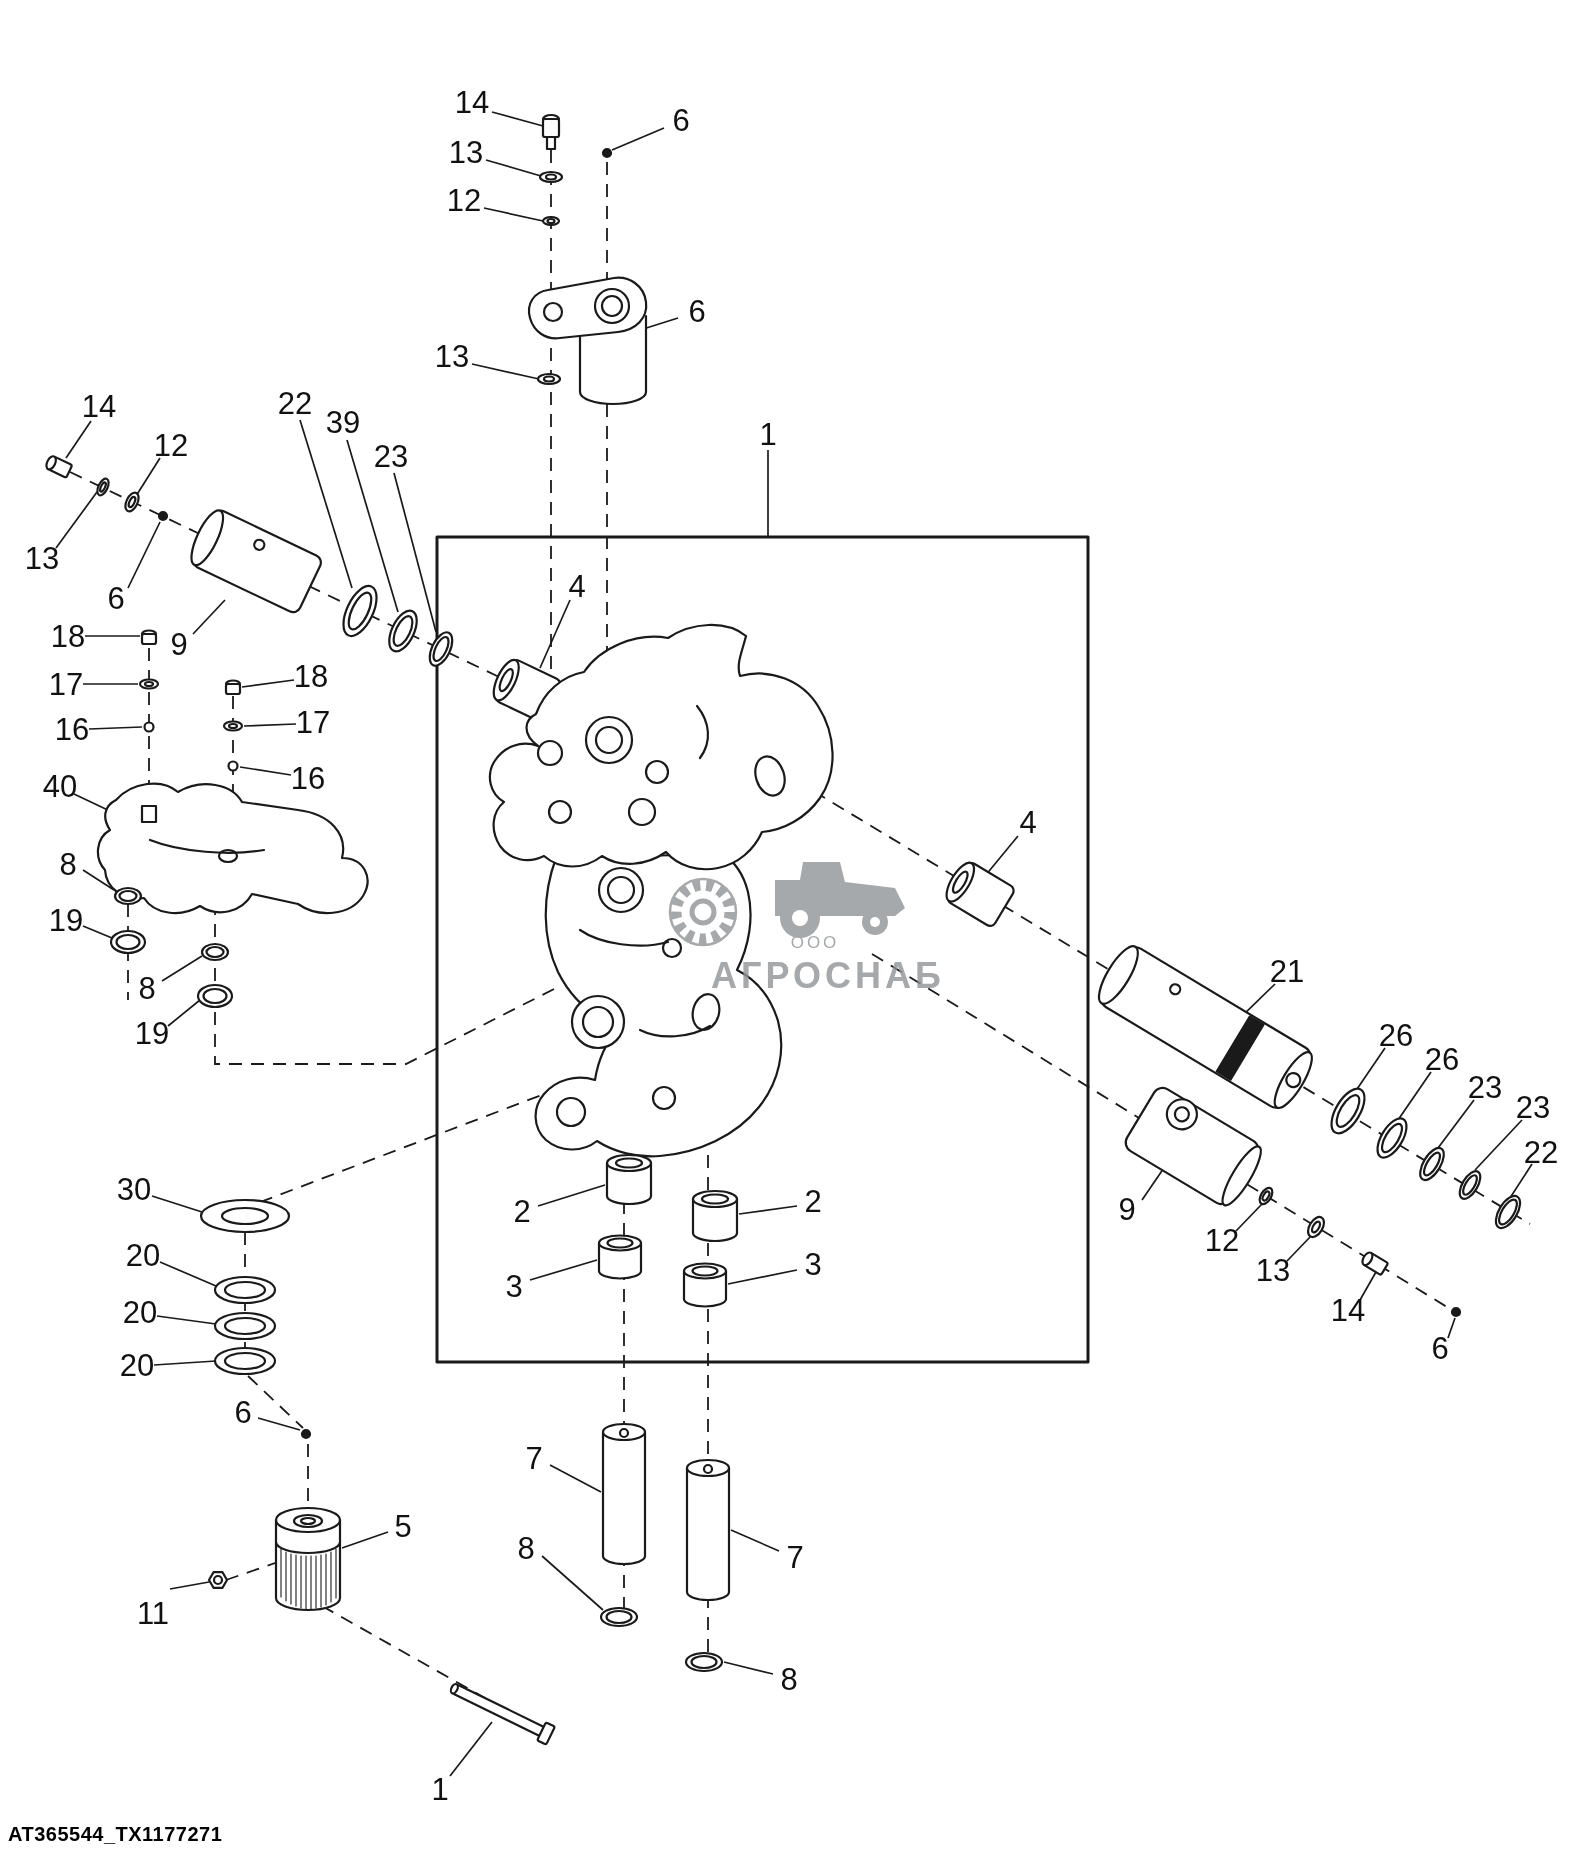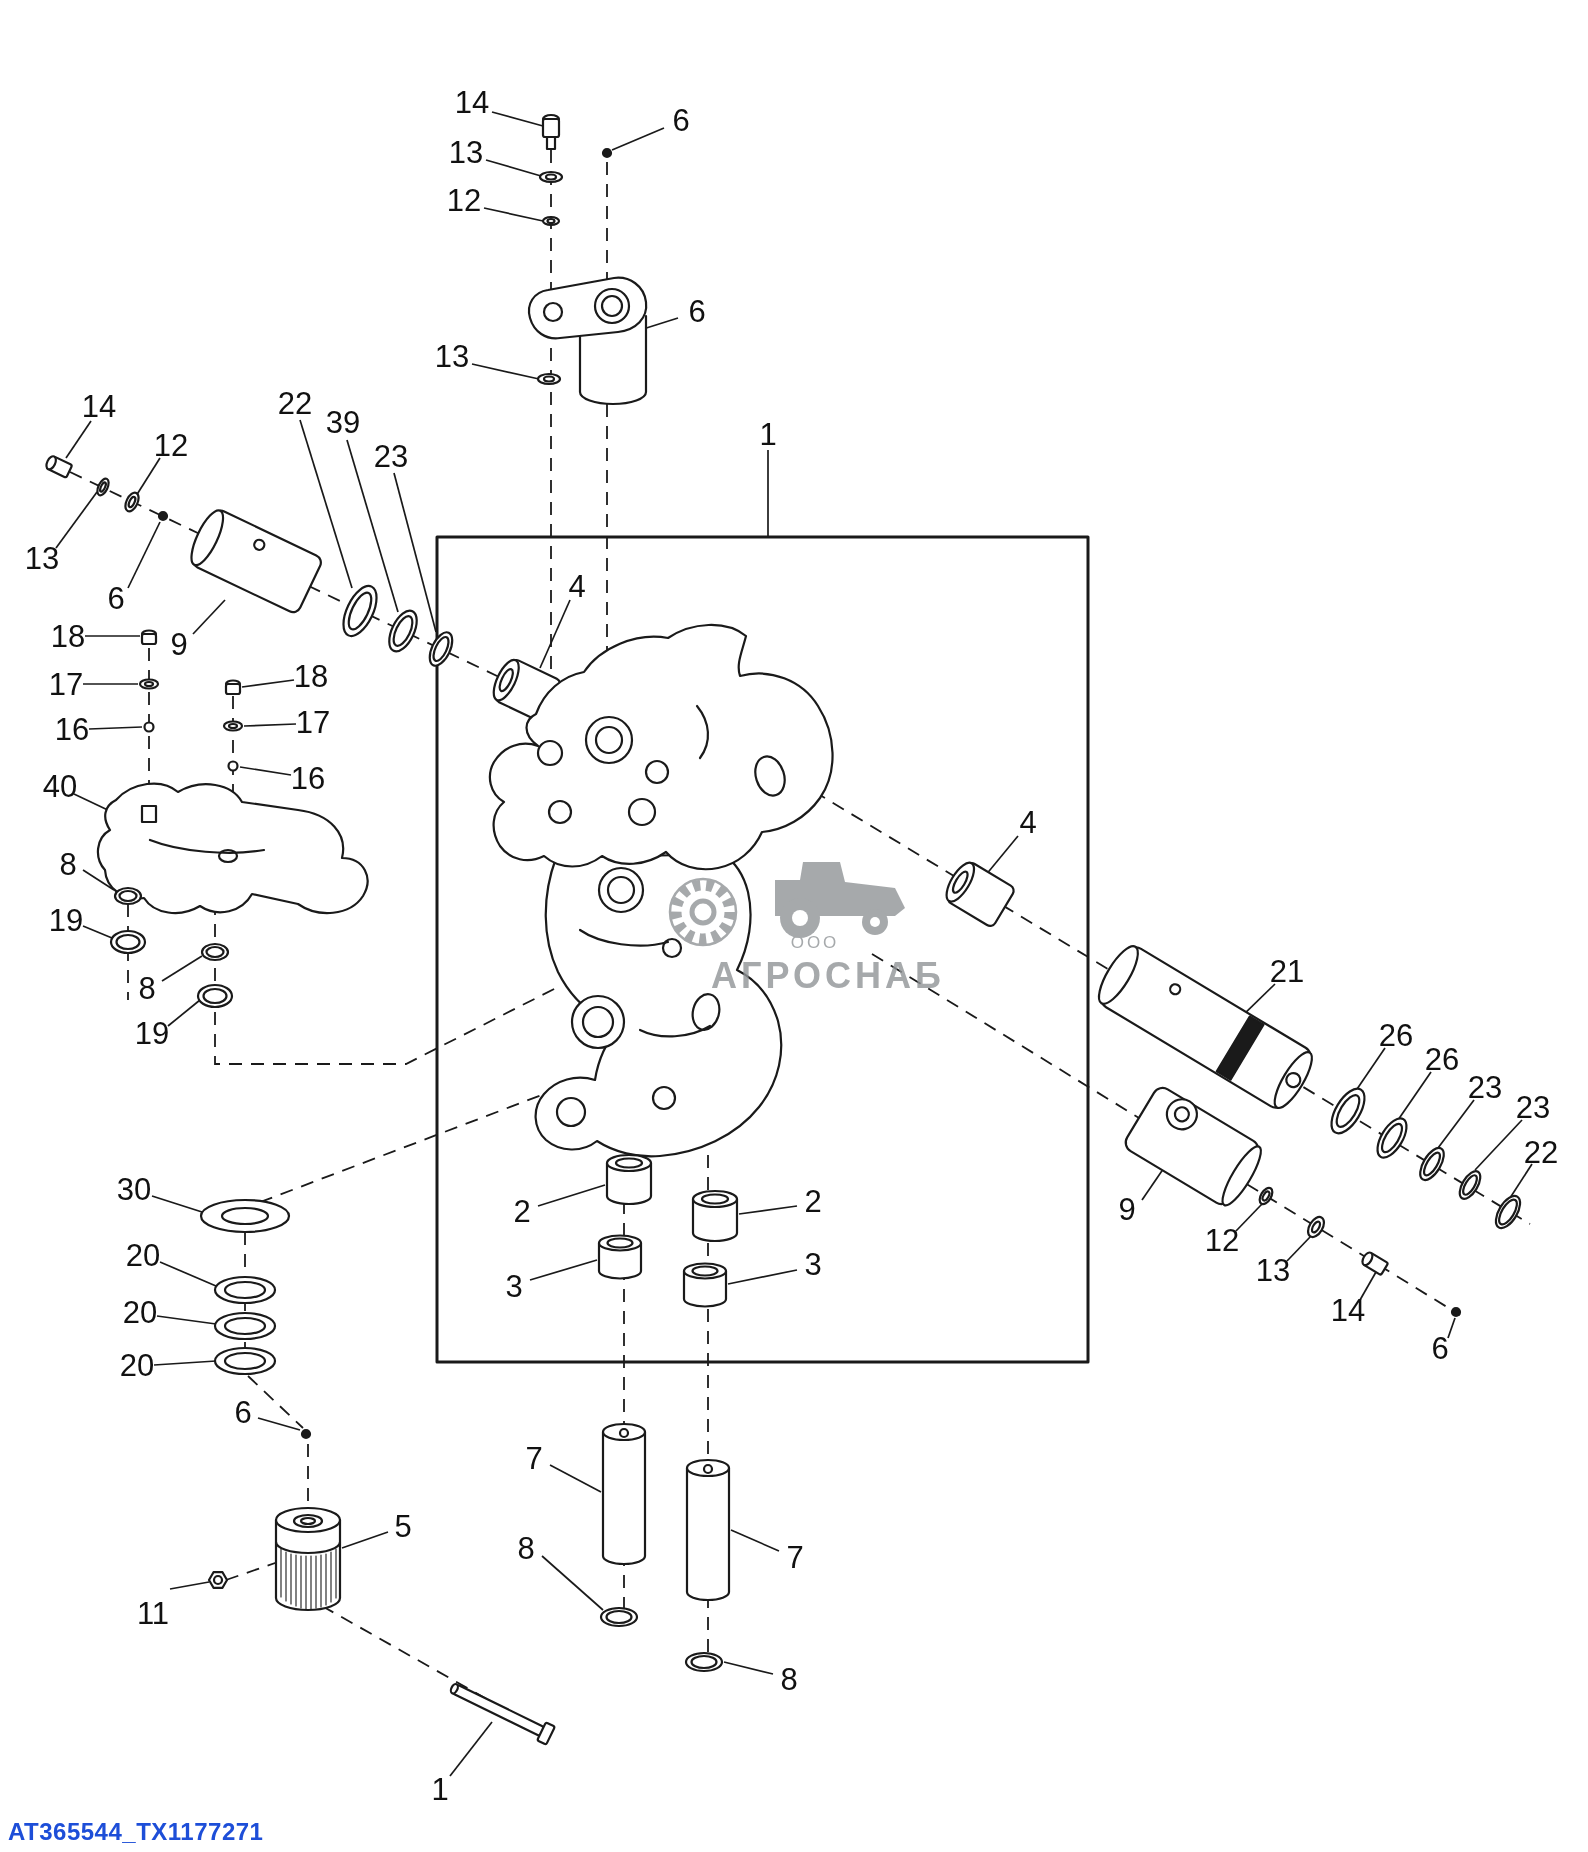--- a/index.html
+++ b/index.html
@@ -7,21 +7,21 @@
     position:relative;width:1588px;height:1852px;background:#ffffff;overflow:hidden;
     font-family:"Liberation Sans",sans-serif;
   }
   .page svg.drawing{position:absolute;left:0;top:0;}
   #callout-layer{position:absolute;left:0;top:0;width:1588px;height:1852px;pointer-events:none;}
   .callout{
     position:absolute;transform:translate(-50%,-50%);
     font-size:31px;line-height:1;color:#111;font-weight:400;white-space:nowrap;
   }
   .footer-code{
-    position:absolute;left:8px;bottom:6px;font-size:24px;font-weight:700;color:#1d4ed8;
+    position:absolute;left:8px;bottom:6px;font-size:20px;font-weight:700;color:#000000;
     letter-spacing:0.5px;
   }
 </style>
 </head>
 <body>
 
 <div class="page">
 
 <svg class="drawing" width="1588" height="1852" viewBox="0 0 1588 1852" xmlns="http://www.w3.org/2000/svg">
 

